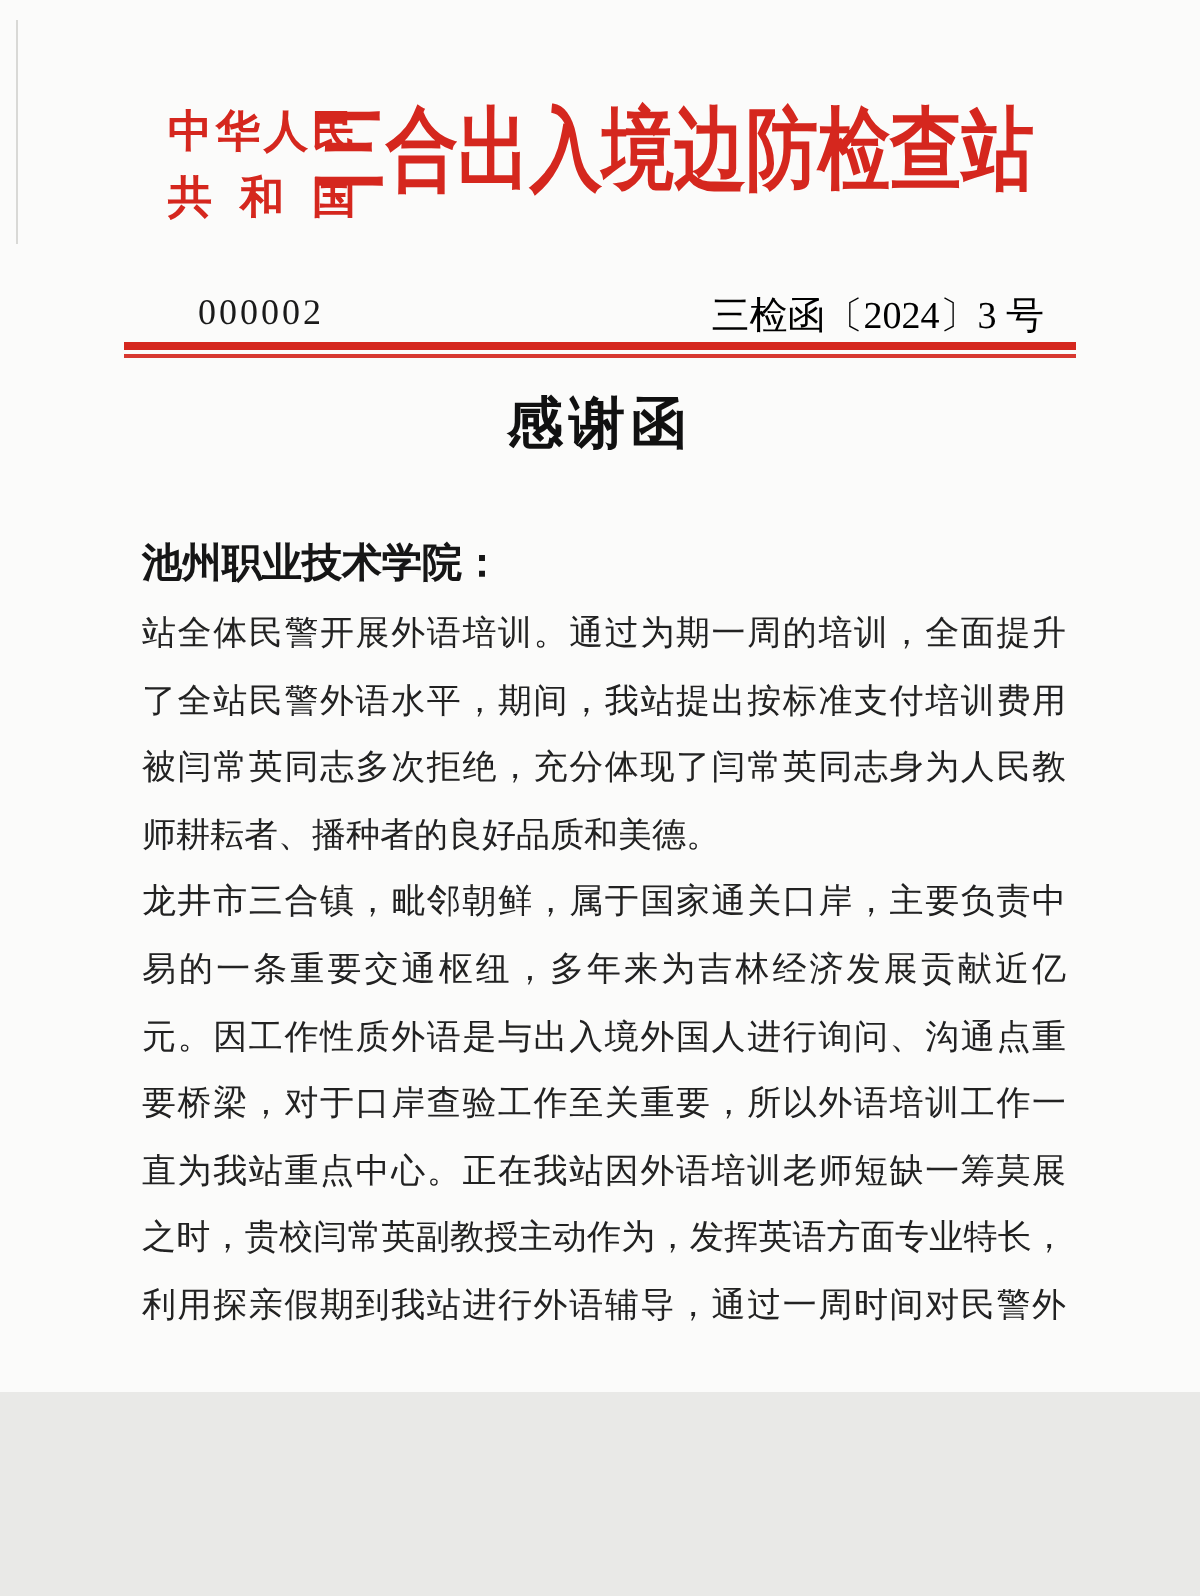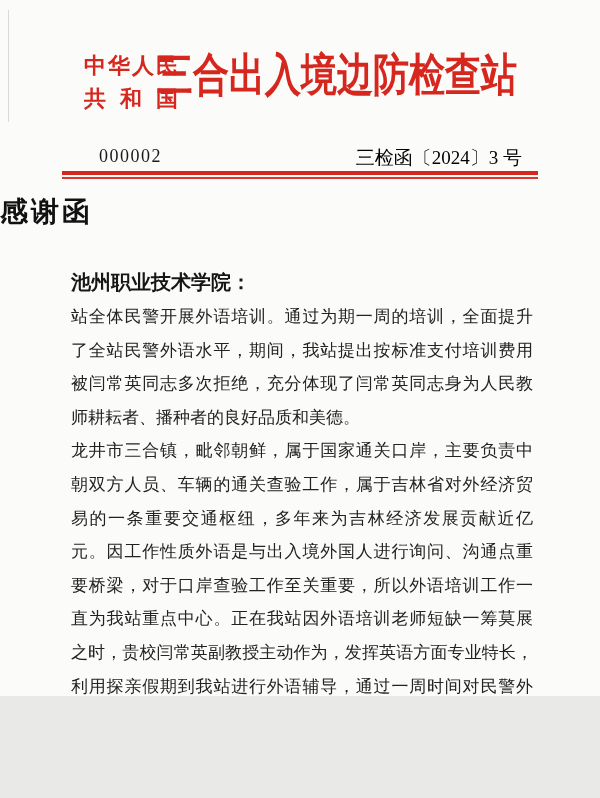--- a/index.html
+++ b/index.html
@@ -40,21 +40,21 @@
     position:absolute; right:78px; top:145px;
     font-size:19px; color:#000000;
   }
   
   .red-rule { position:absolute; left:62px; top:171px; width:476px; }
   .rule-thick { height:4px; background:var(--red); }
   .rule-thin  { height:2px; background:var(--red); margin-top:2px; opacity:.92; }
   
   .title {
     position:absolute; left:0; right:0; top:193px; margin:0;
-    text-align:left; font-size:28px; font-weight:700;
+    text-align:center; font-size:28px; font-weight:700;
     letter-spacing:3px; color:#111;
   }
   
   .body {
     position:absolute; left:71px; top:264px; width:462px;
     font-size:17px; color:#222;
   }
   .recipient {
     font-size:20px; font-weight:700; line-height:36px; color:#161616;
   }
@@ -89,21 +89,20 @@
 
   <div class="body">
     <div class="recipient">池州职业技术学院：</div>
     <div>
 
         <div class="line fill">站全体民警开展外语培训。通过为期一周的培训，全面提升</div>
         <div class="line fill">了全站民警外语水平，期间，我站提出按标准支付培训费用</div>
         <div class="line fill">被闫常英同志多次拒绝，充分体现了闫常英同志身为人民教</div>
         <div class="line">师耕耘者、播种者的良好品质和美德。</div>
         <div class="line fill">龙井市三合镇，毗邻朝鲜，属于国家通关口岸，主要负责中</div>
-        <div class="line fill">朝双方人员、车辆的通关查验工作，属于吉林省对外经济贸</div>
         <div class="line fill">易的一条重要交通枢纽，多年来为吉林经济发展贡献近亿</div>
         <div class="line fill">元。因工作性质外语是与出入境外国人进行询问、沟通点重</div>
         <div class="line fill">要桥梁，对于口岸查验工作至关重要，所以外语培训工作一</div>
         <div class="line fill">直为我站重点中心。正在我站因外语培训老师短缺一筹莫展</div>
         <div class="line fill">之时，贵校闫常英副教授主动作为，发挥英语方面专业特长，</div>
         <div class="line fill">利用探亲假期到我站进行外语辅导，通过一周时间对民警外</div>
       </div>
   </div>
 
 </div>

